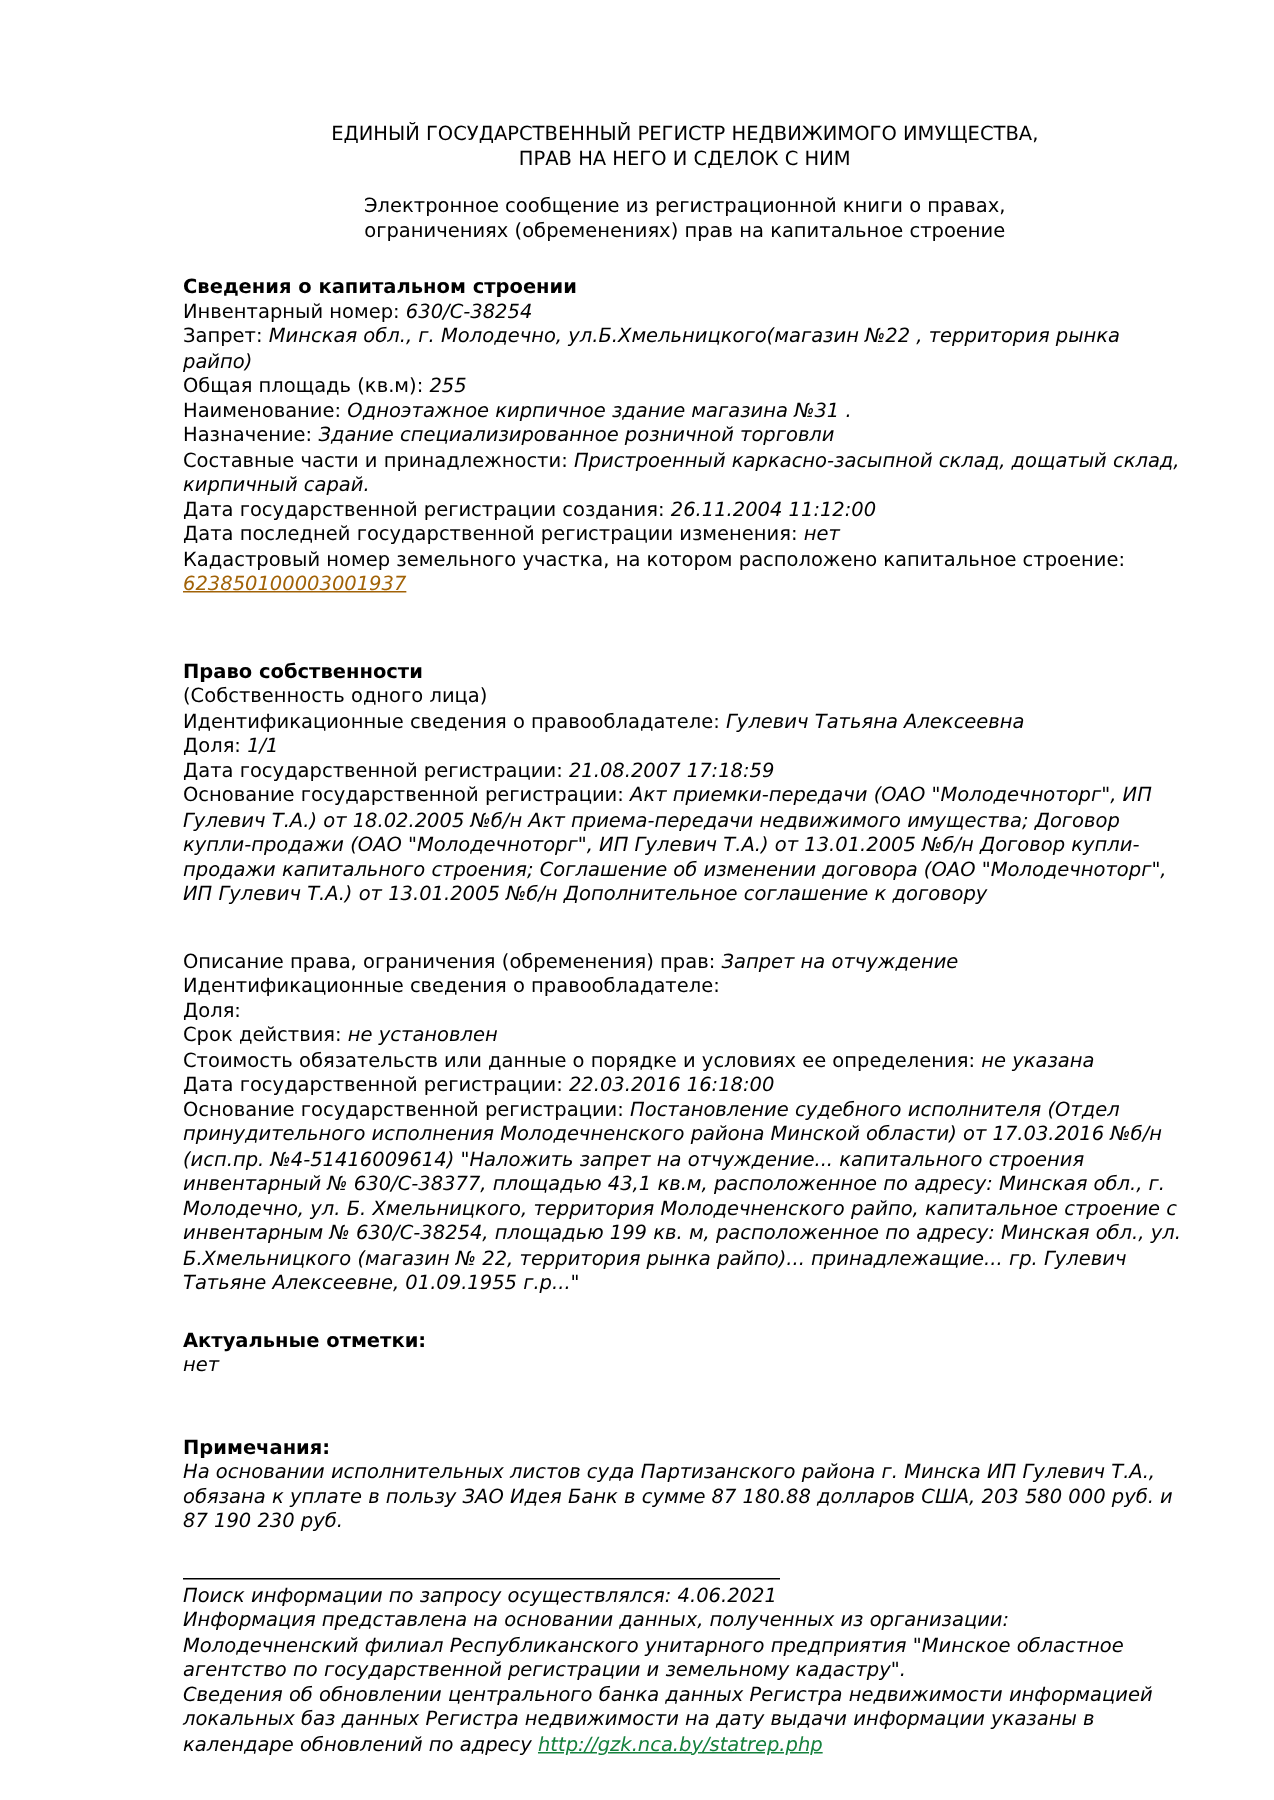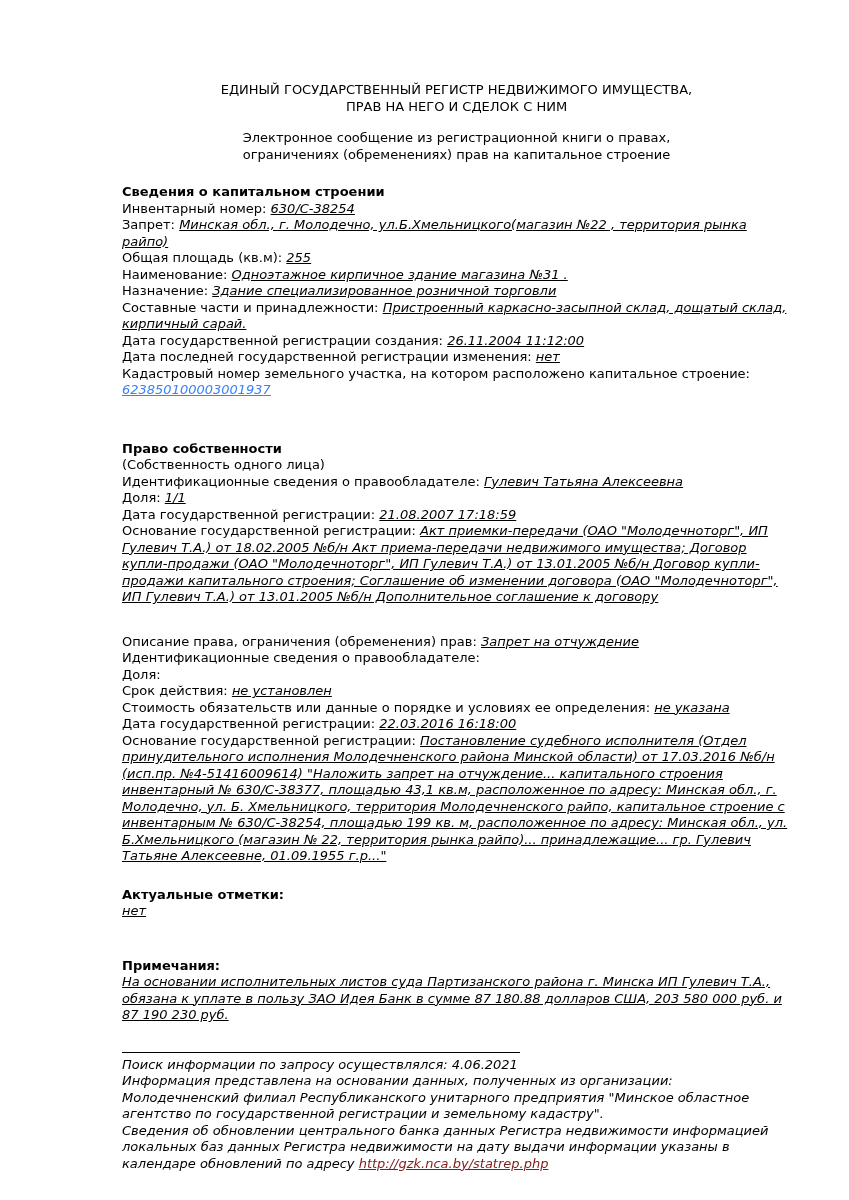--- a/index.html
+++ b/index.html
@@ -24,29 +24,29 @@
   }
   .doc-subtitle {
     text-align: center;
     margin-bottom: 21px;
   }
   .section { margin-bottom: 0; }
   .section-heading { font-weight: bold; }
   .section-heading.underlined { }
   .line { }
   .lbl { font-style: normal; }
-  .val { font-style: italic; text-decoration: underline; }
+  .val { font-style: italic; }
   a.blue-link {
-    color: #3b82f6;
+    color: #a16207;
     font-style: italic;
     text-decoration: underline;
     cursor: pointer;
   }
   a.orange-link {
-    color: #7f1d1d;
+    color: #15803d;
     font-style: italic;
     text-decoration: underline;
     cursor: pointer;
   }
   .gap-lg { height: 42px; }
   .gap-md { height: 28px; }
   .gap-sm { height: 22px; }
   .gap-xl { height: 38px; }
   .footer { font-style: italic; }
   .divider {

